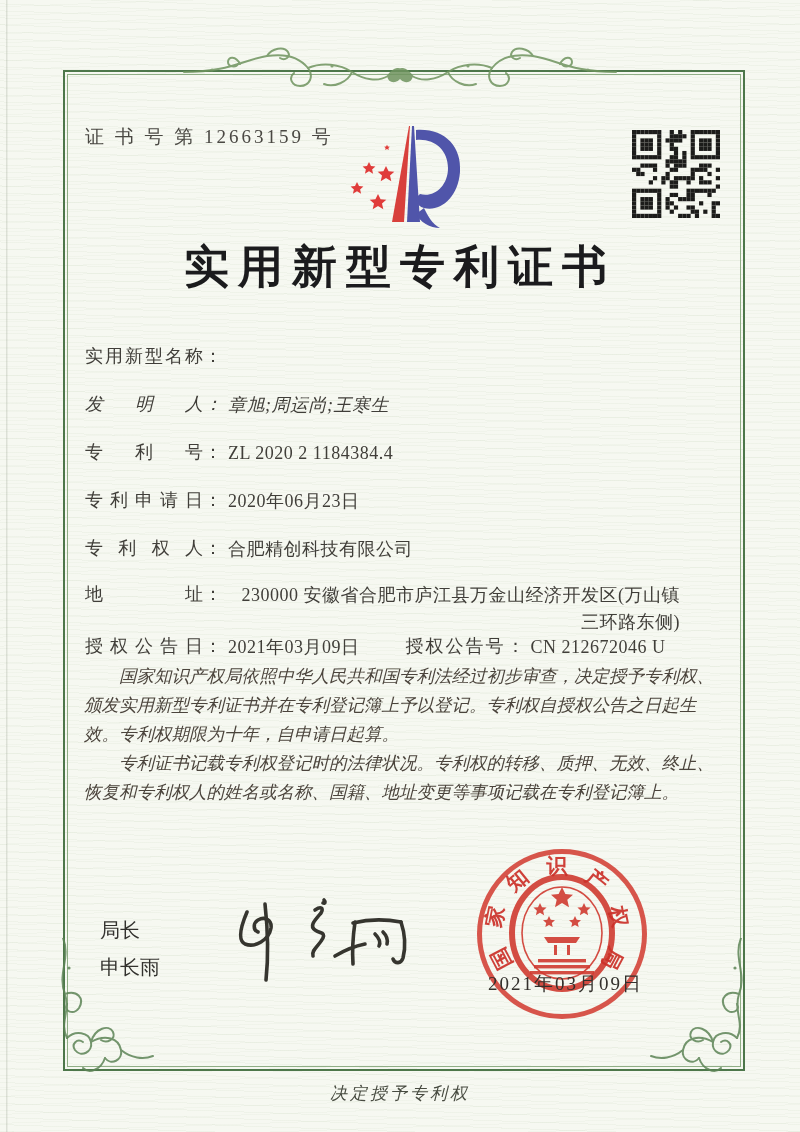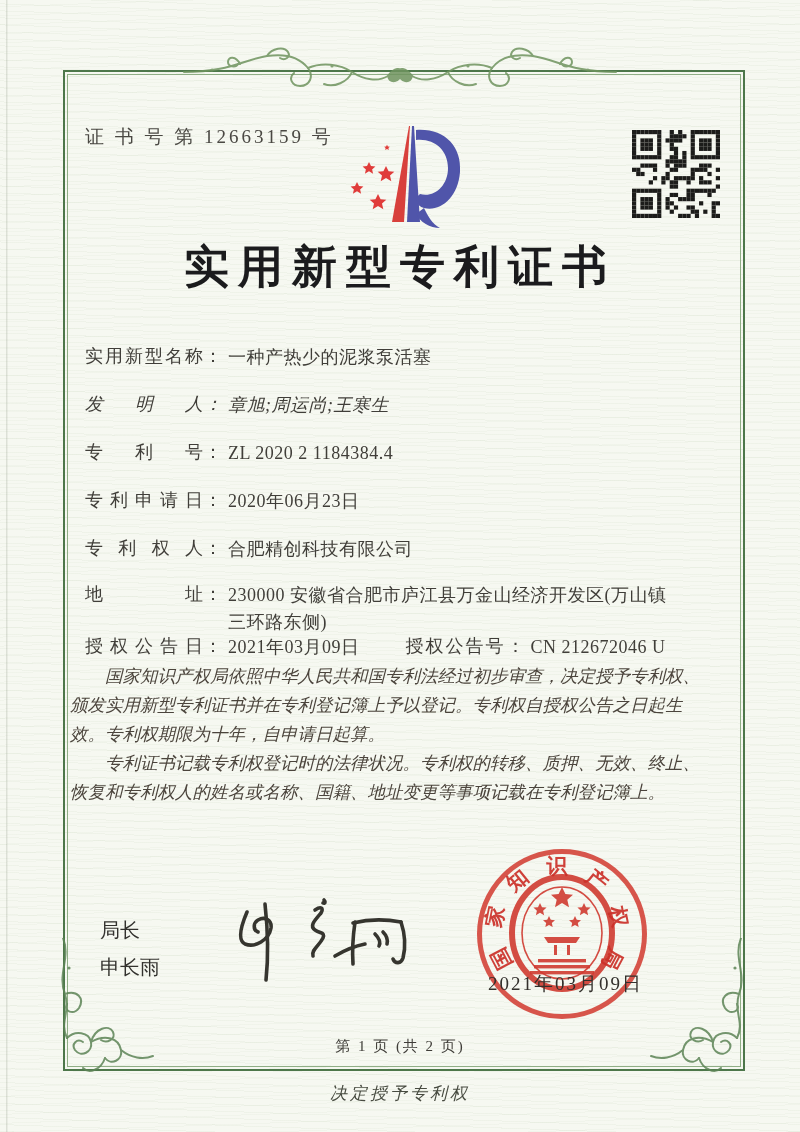--- a/index.html
+++ b/index.html
@@ -22,25 +22,25 @@
   
   .cert-no{position:absolute;left:85px;top:124px;font-size:19px;letter-spacing:3px;color:#4a4843;}
   
   .title{position:absolute;left:0;top:237px;width:100%;text-align:center;
     font-size:45px;font-weight:bold;letter-spacing:9px;color:#1b1b1d;box-sizing:border-box;}
   
   .row{position:absolute;left:85px;font-size:18px;display:flex;align-items:flex-start;color:#403e39;}
   .row .lbl{display:inline-block;width:118px;text-align:justify;text-align-last:justify;font-weight:normal;}
   .row .colon{margin:0 6px 0 1px;}
   .row .val{letter-spacing:0.5px;line-height:27px;}
-  .row .val.wide{display:inline-block;width:452px;}
+  .row .val.wide{display:inline-block;width:452px;text-align:right;}
   .grp2{margin-left:46px;display:flex;}
   .grp2 .lbl2{letter-spacing:2px;}
   
-  .body-text{position:absolute;left:70px;top:662px;width:638px;
+  .body-text{position:absolute;left:84px;top:662px;width:638px;
     font-style:italic;font-size:17.5px;line-height:29px;color:#4b443c;}
   .body-text p{margin:0;text-indent:2em;}
   
   .signer{position:absolute;left:100px;top:912px;font-family:"Liberation Sans","DejaVu Sans",sans-serif;
     font-size:20px;color:#33322e;line-height:37px;}
   .signature{position:absolute;left:225px;top:882px;}
   
   .seal{position:absolute;left:477px;top:849px;width:170px;height:170px;}
   .seal-ring{position:absolute;left:0;top:0;width:160px;height:160px;border:5px solid rgba(209,56,46,0.85);
     border-radius:50%;}
@@ -331,21 +331,20 @@
       <rect x="62.86" y="83.81" width="4.19" height="4.19" fill="#1c1c1a"></rect>
       <rect x="79.62" y="83.81" width="4.19" height="4.19" fill="#1c1c1a"></rect>
       <rect x="83.81" y="83.81" width="4.19" height="4.19" fill="#1c1c1a"></rect>
     </svg>
 
   <div class="title">实用新型专利证书</div>
 
   <div class="row" style="top:344px;">
     <span class="lbl">实用新型名称</span>
       <span class="colon">：</span>
-    <span class="val">一种产热少的泥浆泵活塞</span>
   </div>
   <div class="row" style="top:392px;font-style:italic;">
     <span class="lbl">发明人</span>
       <span class="colon">：</span>
     <span class="val">章旭;周运尚;王寒生</span>
   </div>
   <div class="row" style="top:440px;">
     <span class="lbl">专利号</span>
       <span class="colon">：</span>
     <span class="val">ZL 2020 2 1184384.4</span>
@@ -427,15 +426,14 @@
         <span class="seal-char" style="transform: translate(-50%, -50%) rotate(-78.6667deg) translateY(-63px);">家</span>
         <span class="seal-char" style="transform: translate(-50%, -50%) rotate(-39.3333deg) translateY(-63px);">知</span>
         <span class="seal-char" style="transform: translate(-50%, -50%) rotate(0deg) translateY(-63px);">识</span>
         <span class="seal-char" style="transform: translate(-50%, -50%) rotate(39.3333deg) translateY(-63px);">产</span>
         <span class="seal-char" style="transform: translate(-50%, -50%) rotate(78.6667deg) translateY(-63px);">权</span>
         <span class="seal-char" style="transform: translate(-50%, -50%) rotate(118deg) translateY(-63px);">局</span>
       </div>
   </div>
   <div class="seal-date">2021年03月09日</div>
 
-  <div class="page-no">第 1 页 (共 2 页)</div>
   <div class="back-note">决定授予专利权</div>
 </div>
 
 </body></html>

